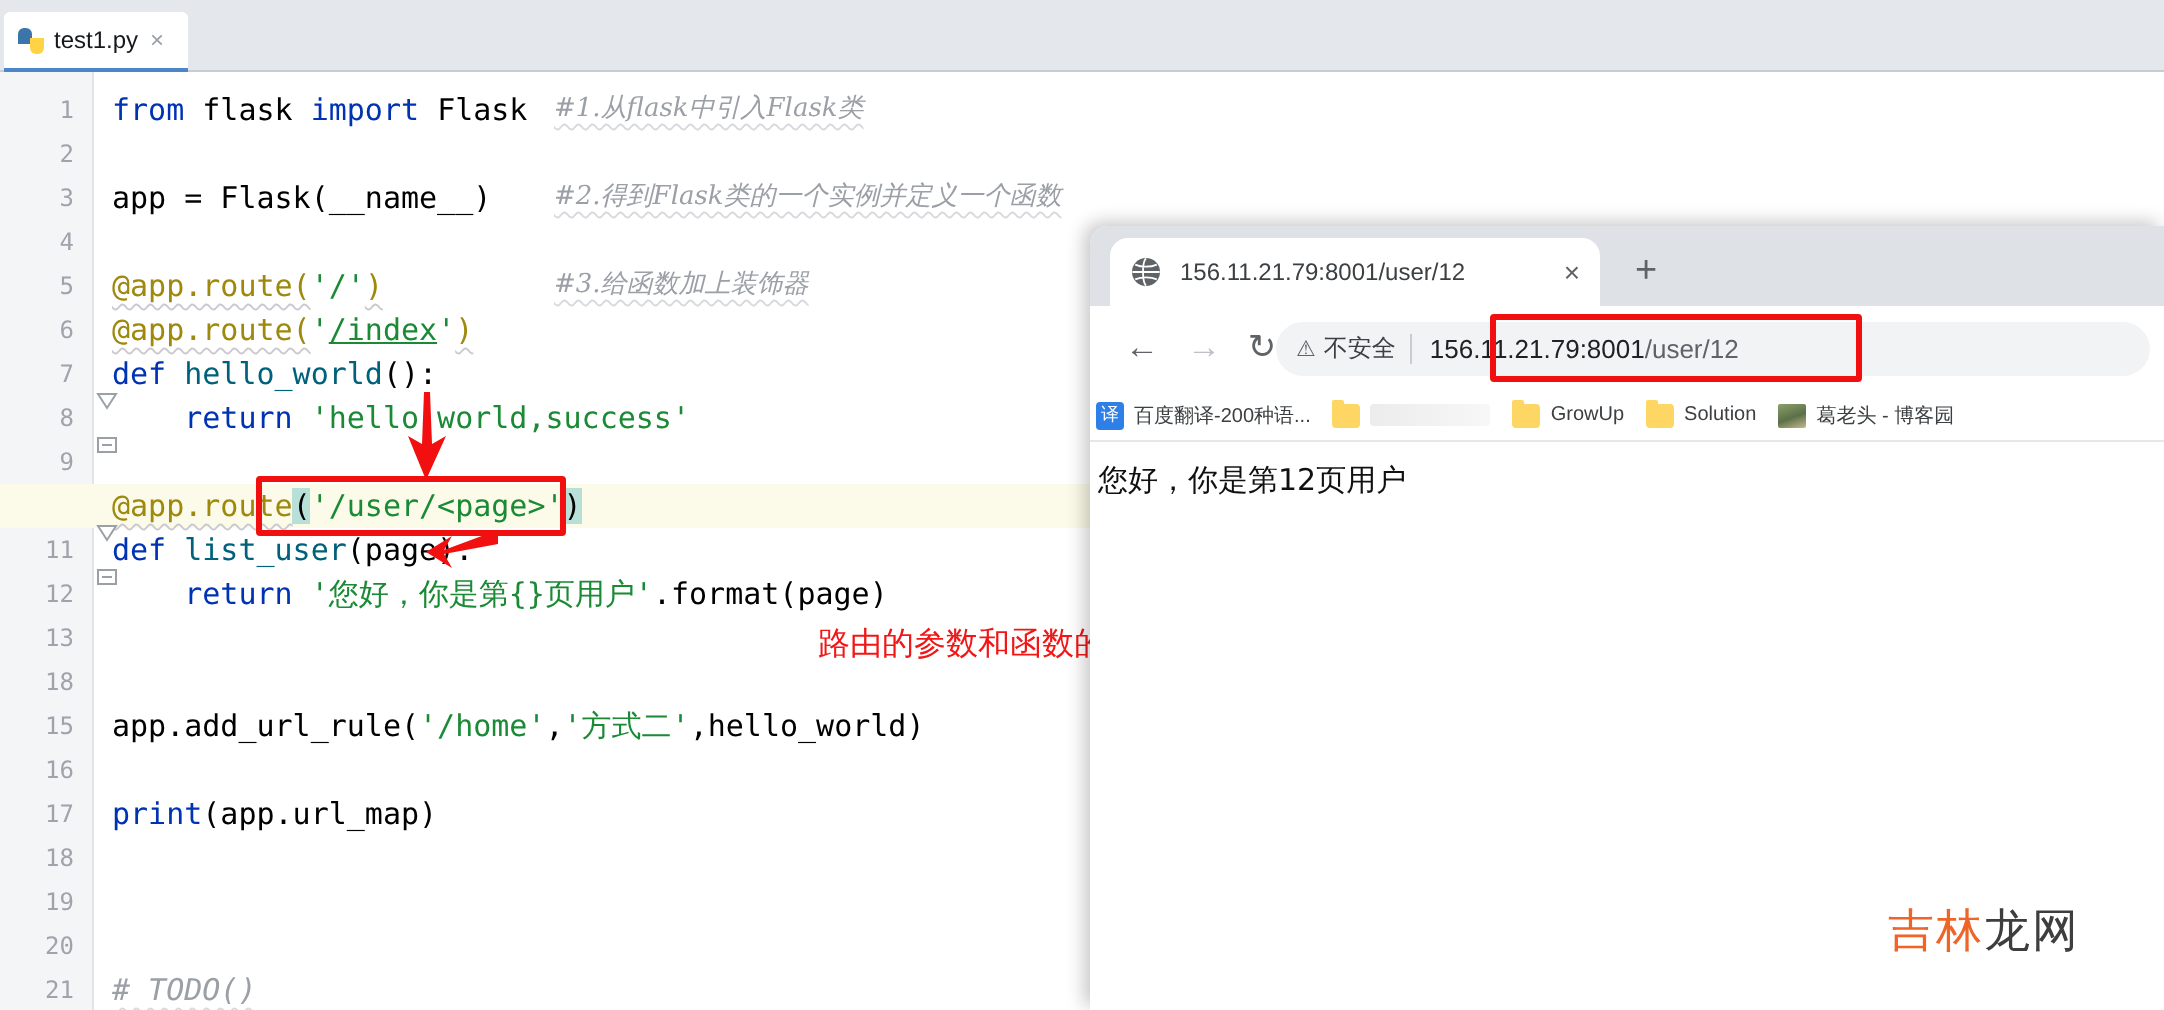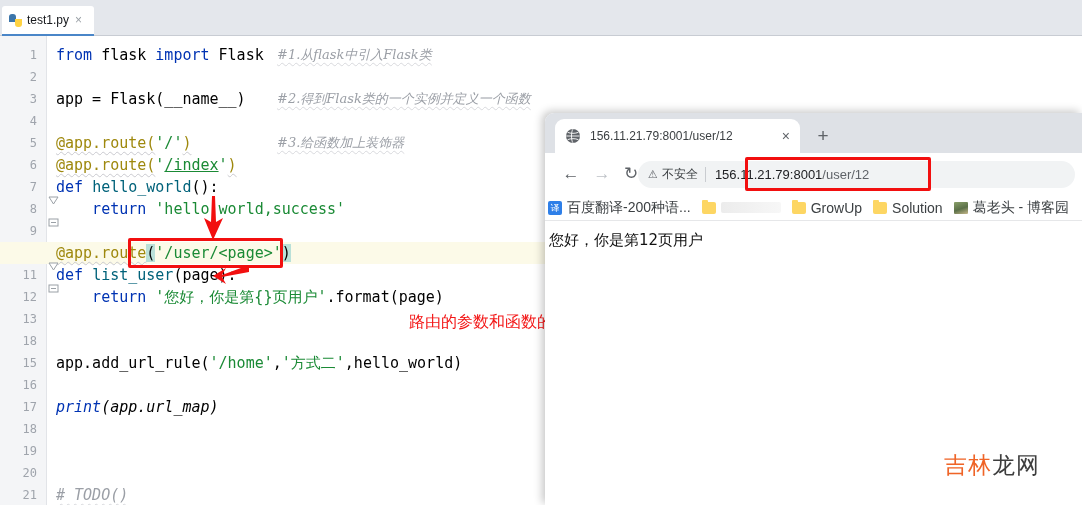--- a/index.html
+++ b/index.html
@@ -166,21 +166,21 @@
   .omni-div { width:1px; height:15px; background:#c9ccd0; margin-right:9px; }
   .omni-url { font-size:13px; color:#202124; white-space:nowrap; }
   .omni-url .gray { color:#5f6368; }
 
   .br-bookmarks {
     position:absolute; left:0; top:82px; width:537px; height:26px;
     background:#ffffff; border-bottom:1px solid #e6e7e9;
     display:flex; align-items:center; padding-left:3px;
   }
   .bm { display:flex; align-items:center; margin-right:11px; white-space:nowrap; }
-  .bm-label { font-size:14px; color:#3c4043; margin-left:5px; }
+  .bm-label { font-size:10px; color:#3c4043; margin-left:5px; }
   .bm-fav-blue {
     width:14px; height:14px; background:#2e7fe8; border-radius:2px;
     color:#fff; font-size:9px; line-height:14px; text-align:center;
     font-family:"DejaVu Sans", sans-serif;
   }
   .bm-folder {
     width:14px; height:12px; background:#fdd663; border-radius:1px 2px 2px 2px;
     position:relative;
   }
   .bm-folder:after{
@@ -262,21 +262,21 @@
         <div class="cl" style="top: 8px;"><span class="kw">from </span><span class="pnc">flask </span><span class="kw">import </span><span class="pnc">Flask</span></div>
         <div class="cl" style="top: 52px;"><span class="pnc">app = Flask(__name__)</span></div>
         <div class="cl" style="top: 96px;"><span class="dec">@app.route(</span><span class="str">'/'</span><span class="dec">)</span></div>
         <div class="cl" style="top: 118px;"><span class="dec">@app.route(</span><span class="str">'</span><span class="lnk">/index</span><span class="str">'</span><span class="dec">)</span></div>
         <div class="cl" style="top: 140px;"><span class="kw">def </span><span class="fn">hello_world</span><span class="pnc">():</span></div>
         <div class="cl" style="top: 162px;"><span class="kw">    return </span><span class="str">'hello world,success'</span></div>
         <div class="cl" style="top: 206px;"><span class="dec">@app.route</span><span class="sel">(</span><span class="str">'/user/&lt;page&gt;'</span><span class="sel">)</span></div>
         <div class="cl" style="top: 228px;"><span class="kw">def </span><span class="fn">list_user</span><span class="pnc">(page):</span></div>
         <div class="cl" style="top: 250px;"><span class="kw">    return </span><span class="str">'您好，你是第{}页用户'</span><span class="pnc">.format(page)</span></div>
         <div class="cl" style="top: 316px;"><span class="pnc">app.add_url_rule(</span><span class="str">'/home'</span><span class="pnc">,</span><span class="str">'方式二'</span><span class="pnc">,hello_world)</span></div>
-        <div class="cl" style="top: 360px; font-style: italic;"><span class="kw">print</span><span class="pnc">(app.url_map)</span></div>
+        <div class="cl" style="top: 360px;"><span class="kw">print</span><span class="pnc">(app.url_map)</span></div>
         <div class="cl" style="top: 448px;"><span class="todo"># TODO()</span></div>
         <div class="cmt" style="top: 8px; left: 230px;">#1.从flask中引入Flask类</div>
         <div class="cmt" style="top: 52px; left: 230px;">#2.得到Flask类的一个实例并定义一个函数</div>
         <div class="cmt" style="top: 96px; left: 230px;">#3.给函数加上装饰器</div>
       </div>
 
     <div class="fold" style="top:190px">
       <svg width="11" height="11">
           <polygon points="1,2 10,2 5.5,9" fill="#ffffff" stroke="#9aa0a6" stroke-width="1"></polygon>
         </svg>

